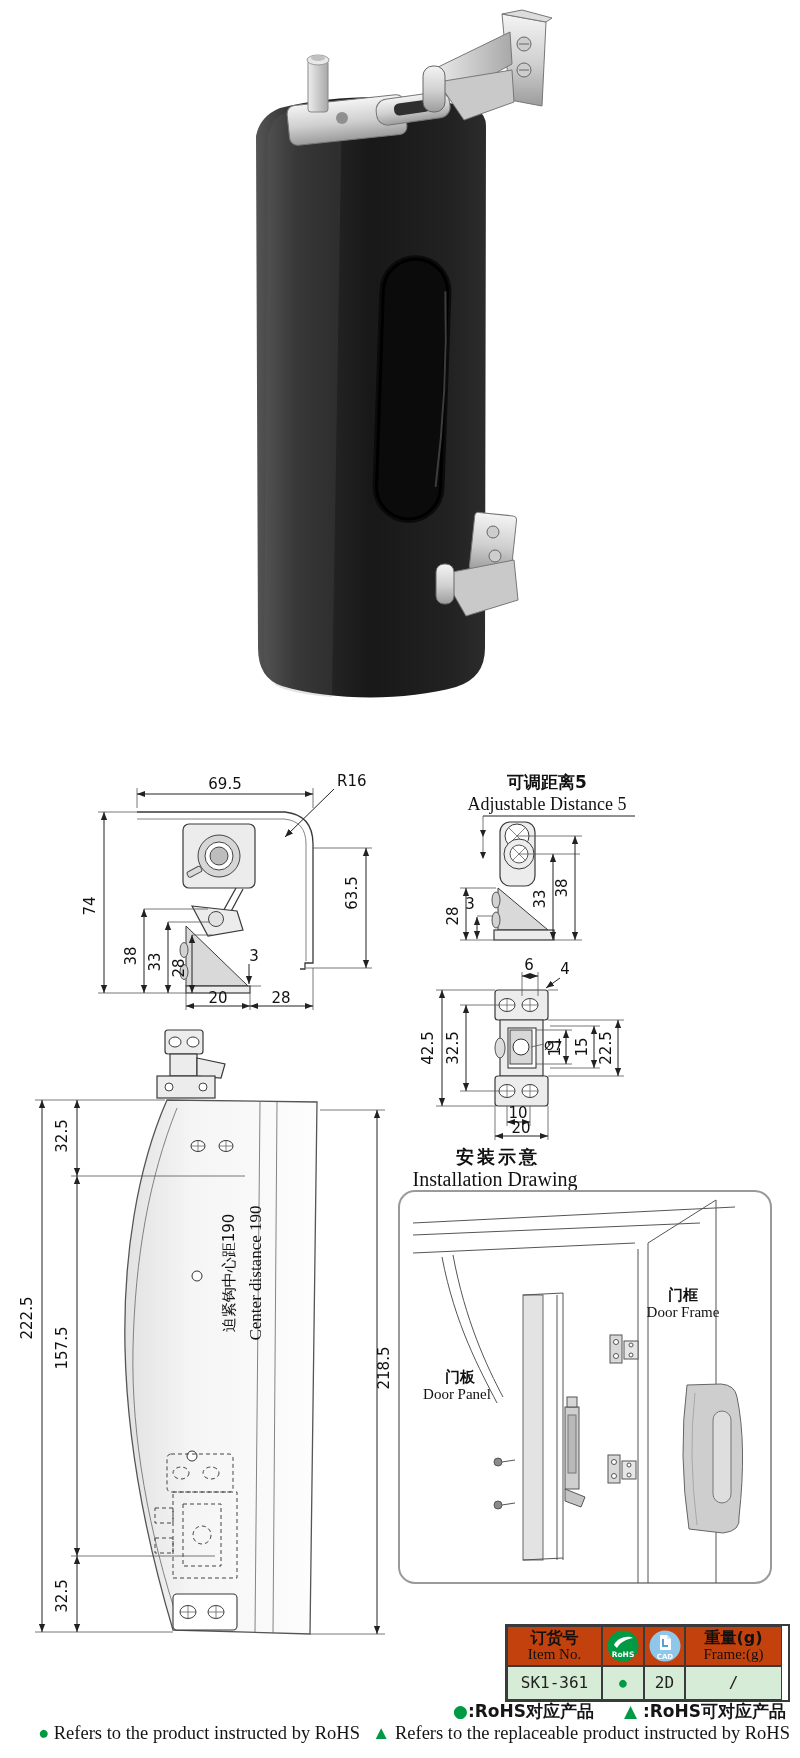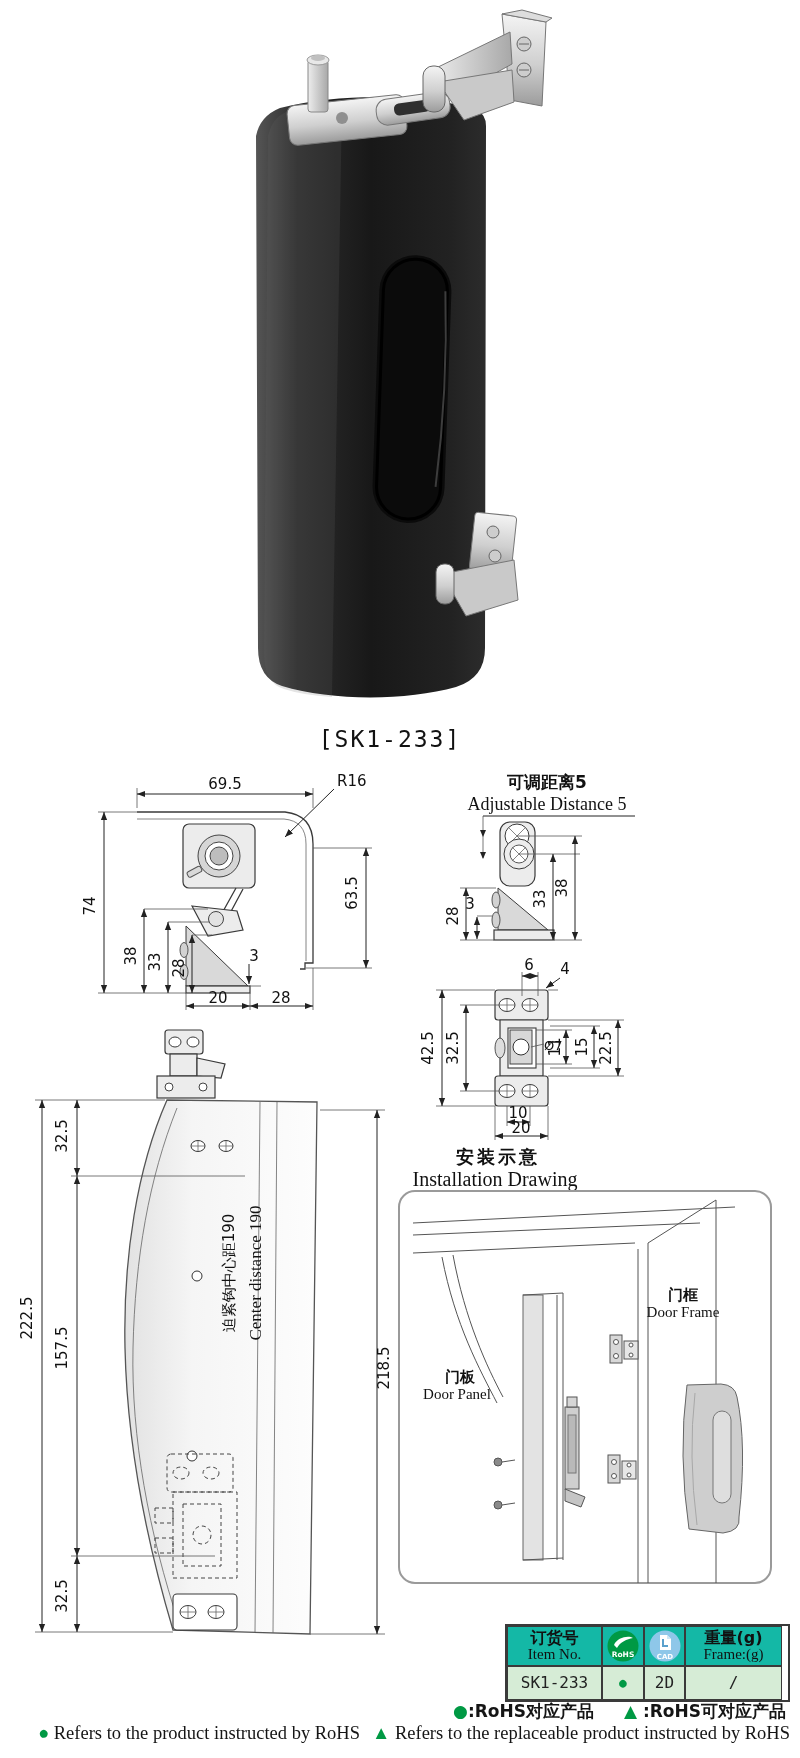--- a/index.html
+++ b/index.html
@@ -20,21 +20,21 @@
   .sert{font-family:"Liberation Serif","DejaVu Serif",serif;fill:#111;}
   
   .code-label{left:180px;top:726px;width:420px;text-align:center;
     font-family:"DejaVu Sans Mono","Liberation Mono",monospace;font-size:23px;
     letter-spacing:2px;color:#111;}
   
   .spec-table{left:505px;top:1624px;width:281px;border:2px solid #3a3a3a;
     display:grid;grid-template-columns:95px 42px 41px 97px;grid-template-rows:40px 34px;}
   .spec-table>div{border:1px solid #3a3a3a;display:flex;flex-direction:column;
     align-items:center;justify-content:center;line-height:1.05;}
-  .th{background:#14b8a6;}
+  .th{background:#c2410c;}
   .td{background:#d6ecd6;}
   .th .l1{font-size:16px;font-weight:bold;}
   .th .l2{font-family:"Liberation Serif","DejaVu Serif",serif;font-size:15px;text-align:center;}
   .td{font-family:"DejaVu Sans Mono","Liberation Mono",monospace;font-size:16px;color:#222;}
   .grn{color:#009944;}
   .dotc{font-size:13px;}
   
   .legend-cn{top:1700px;right:14px;font-size:17px;font-weight:bold;color:#151515;white-space:nowrap;}
   .legend-cn .gap{display:inline-block;width:30px;}
   .legend-en{top:1723px;right:10px;font-family:"Liberation Serif","DejaVu Serif",serif;
@@ -108,21 +108,20 @@
 
     <g stroke="#777">
       <rect x="292" y="506" width="42" height="58" rx="4" fill="url(#gMetal)" transform="rotate(6 313 535)"></rect>
       <circle cx="313" cy="524" r="6" fill="#cdcdcd" stroke="#666"></circle>
       <circle cx="315" cy="548" r="6" fill="#cdcdcd" stroke="#666"></circle>
       <polygon points="262,566 334,552 338,592 286,608" fill="#c9c9c9"></polygon>
       <rect x="256" y="556" width="18" height="40" rx="8" fill="url(#gMetal)" stroke="#666"></rect>
     </g>
   </svg>
 
-  <div class="abs code-label">[SK1-233]</div>
 
   <svg class="abs" style="left:40px;top:758px;" width="350" height="268" viewBox="0 0 350 268">
     <defs>
       <marker id="fvA" viewBox="0 0 10 10" refX="9" refY="5" markerWidth="9" markerHeight="9" orient="auto-start-reverse">
           <path d="M0,1.5 L9,5 L0,8.5 Z" fill="#222"></path>
         </marker>
     </defs>
     <g>
       <path class="ol" d="M97,54 L245,54 Q273,57 273,86 L273,205 h-8 v6 h-5"></path>
       <path class="thin" d="M97,61 L244,61 Q266,63 266,86 L266,203"></path>
@@ -389,21 +388,21 @@
         <path d="M11,5 h7 l4,4 v11 h-11 Z" fill="#fff"></path>
         <path d="M18,5 l4,4 h-4 Z" fill="#cfe7f6"></path>
         <path d="M14,9 v7 h5" stroke="#5aa0cc" stroke-width="2" fill="none"></path>
         <text x="16" y="28.5" text-anchor="middle" font-size="7" font-weight="bold" fill="#fff">CAD</text>
       </svg>
     </div>
     <div class="th">
       <span class="l1">重量(g)</span>
       <span class="l2">Frame:(g)</span>
     </div>
-    <div class="td">SK1-233</div>
+    <div class="td">SK1-361</div>
     <div class="td grn dotc">●</div>
     <div class="td">2D</div>
     <div class="td">/</div>
   </div>
 
   <div class="abs legend-en">
     <span class="grn">●</span>
     <span>Refers to the product instructed by RoHS</span><span class="gap"></span><span class="grn">▲</span>
     <span>Refers to the replaceable product instructed by RoHS</span>
   </div>

